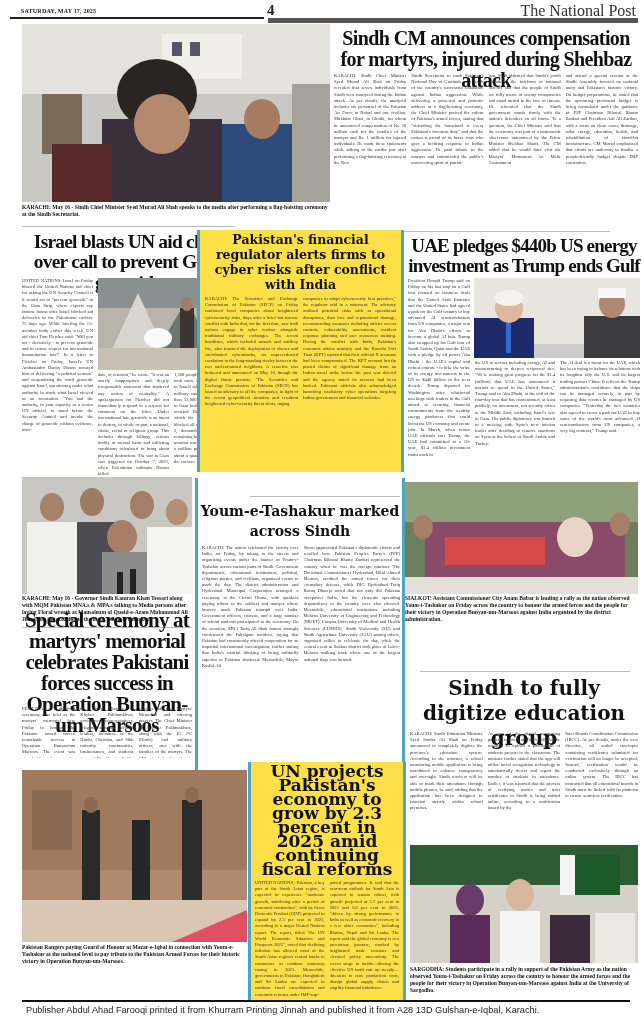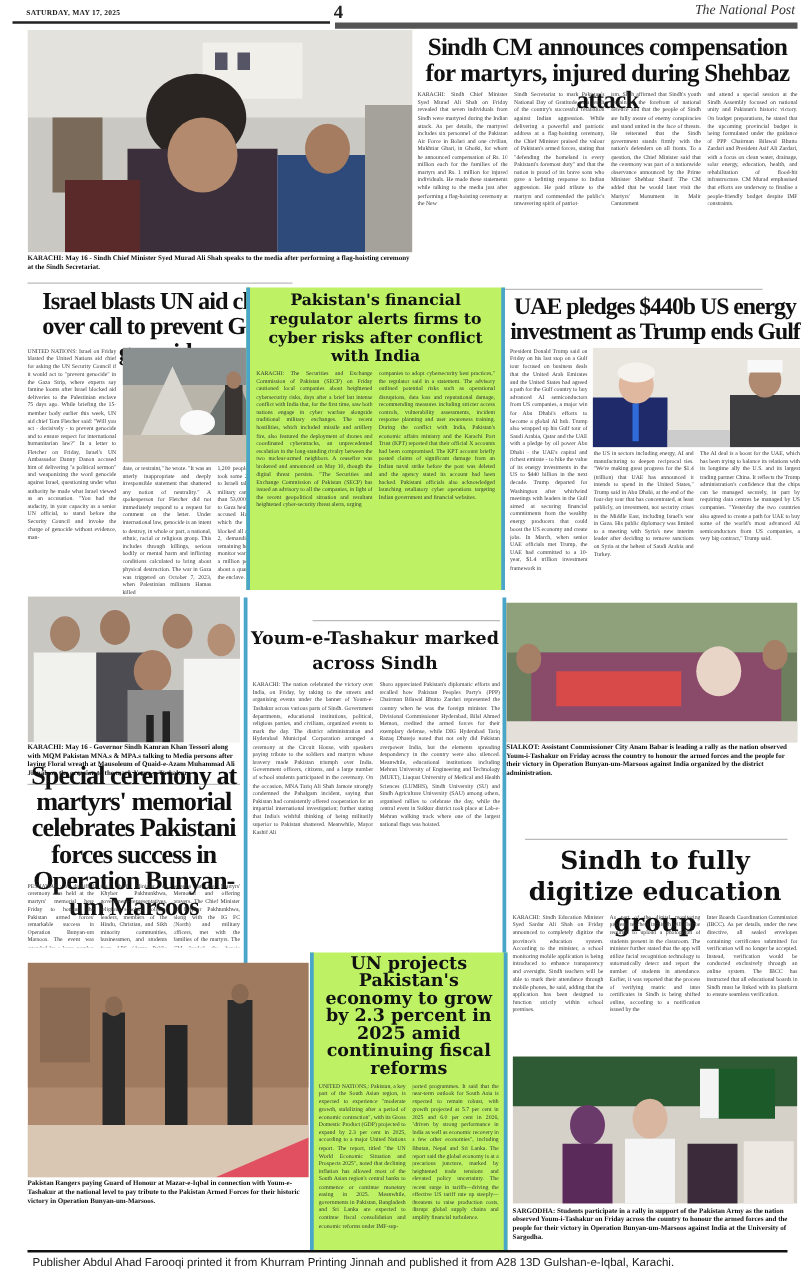--- a/index.html
+++ b/index.html
@@ -2,30 +2,30 @@
 <html><head>
 <meta charset="utf-8">
 <style>
 *{box-sizing:border-box;margin:0;padding:0}
 html,body{width:644px;height:1024px;background:#fff;overflow:hidden}
 body{font-family:"Liberation Serif",serif;color:#222;position:relative}
 .abs{position:absolute}
 .masthead{left:10px;top:0;width:628px;height:20px}
 .date{position:absolute;left:11px;top:8px;font-size:6px;font-weight:bold;letter-spacing:.2px}
 .pageno{position:absolute;left:257px;top:2px;font-size:15px;font-weight:bold}
-.paper{position:absolute;right:2px;top:2px;font-size:11px;font-style:italic;color:#333}
+.paper{position:absolute;right:2px;top:2px;font-size:16px;color:#333}
 .rule{position:absolute;left:10px;top:17px;width:254px;height:2px;background:#222}
 .rule2{position:absolute;left:268px;top:18px;width:370px;height:5px;background:#555}
 .photo{position:absolute;overflow:hidden}
 .photo svg{width:100%;height:100%;display:block}
 .caption{position:absolute;font-size:5.6px;font-weight:bold;line-height:7px;color:#111}
 .hl{position:absolute;font-weight:bold;text-align:center;color:#111;font-family:"Liberation Serif",serif;line-height:1.05}
 .cols{position:absolute;display:flex;gap:5px}
 .col{flex:1;font-size:4.6px;line-height:6.2px;text-align:justify;color:#333;overflow:hidden}
-.box{position:absolute;background:#bef264;border-left:3px solid #4aa6c9;border-right:3px solid #4aa6c9}
+.box{position:absolute;background:#fde047;border-left:3px solid #4aa6c9;border-right:3px solid #4aa6c9}
 .hbox{font-family:"DejaVu Serif",serif;font-weight:bold}
 .sep{position:absolute;height:1px;background:#bbb}
 .footer{position:absolute;left:66px;top:1002px;width:580px;font-family:"Liberation Sans",sans-serif;font-size:9.2px;color:#222;white-space:nowrap}
 .footrule{position:absolute;left:22px;top:1000px;width:608px;height:2px;background:#111}
 .vline{position:absolute;width:3px;background:#4aa6c9}
 </style>
 </head>
 <body>
 
 <div class="abs masthead">
@@ -170,21 +170,21 @@
     <rect x="160" y="30" width="20" height="100" fill="#2c2c2c"></rect>
     <ellipse cx="69" cy="35" rx="7" ry="8" fill="#8a6a52"></ellipse>
     <ellipse cx="170" cy="25" rx="7" ry="8" fill="#8a6a52"></ellipse>
     <rect y="130" width="225" height="42" fill="#d9c6b3"></rect>
     <polygon points="150,172 225,140 225,172" fill="#e05060"></polygon>
   </svg>
 </div>
 <div class="caption" style="left:22px;top:944px;width:225px">Pakistan Rangers paying Guard of Honour at Mazar-e-Iqbal in connection with Youm-e-Tashakur at the national level to pay tribute to the Pakistan Armed Forces for their historic victory in Operation Bunyan-um-Marsoos.</div>
 
 <div class="box" style="left:248px;top:762px;width:158px;height:238px;border-left:3px solid #4aa6c9">
-  <div class="hl hbox" style="position:relative;left:0;top:2px;width:100%;font-size:14px;line-height:14px;padding:0 4px">UN projects Pakistan's economy to grow by 2.3 percent in 2025 amid continuing fiscal reforms</div>
+  <div class="hl hbox" style="position:relative;left:0;top:2px;width:100%;font-size:17px;line-height:14px;padding:0 4px">UN projects Pakistan's economy to grow by 2.3 percent in 2025 amid continuing fiscal reforms</div>
   <div class="cols" style="position:relative;left:0;top:6px;width:100%;height:172px;padding:0 4px">
     <div class="col">UNITED NATIONS,: Pakistan, a key part of the South Asian region, is expected to experience "moderate growth, stabilizing after a period of economic contraction", with its Gross Domestic Product (GDP) projected to expand by 2.3 per cent in 2025, according to a major United Nations report. The report, titled "the UN World Economic Situation and Prospects 2025", noted that declining inflation has allowed most of the South Asian region's central banks to commence or continue monetary easing in 2025. Meanwhile, governments in Pakistan, Bangladesh and Sri Lanka are expected to continue fiscal consolidation and economic reforms under IMF-sup-</div>
     <div class="col">ported programmes. It said that the near-term outlook for South Asia is expected to remain robust, with growth projected at 5.7 per cent in 2025 and 6.0 per cent in 2026, "driven by strong performance in India as well as economic recovery in a few other economies", including Bhutan, Nepal and Sri Lanka. The report said the global economy is at a precarious juncture, marked by heightened trade tensions and elevated policy uncertainty. The recent surge in tariffs—driving the effective US tariff rate up steeply—threatens to raise production costs, disrupt global supply chains and amplify financial turbulence.</div>
   </div>
 </div>
 
 <div class="sep" style="left:420px;top:671px;width:210px"></div>
 <div class="hl hbox" style="left:408px;top:676px;width:232px;font-size:20px;line-height:25px">Sindh to fully digitize education group</div>
 <div class="cols" style="left:410px;top:731px;width:228px;height:110px">
   <div class="col">KARACHI: Sindh Education Minister Syed Sardar Ali Shah on Friday announced to completely digitize the province's education system. According to the minister, a school monitoring mobile application is being introduced to enhance transparency and oversight. Sindh teachers will be able to mark their attendance through mobile phones, he said, adding that the application has been designed to function strictly within school premises.</div>

